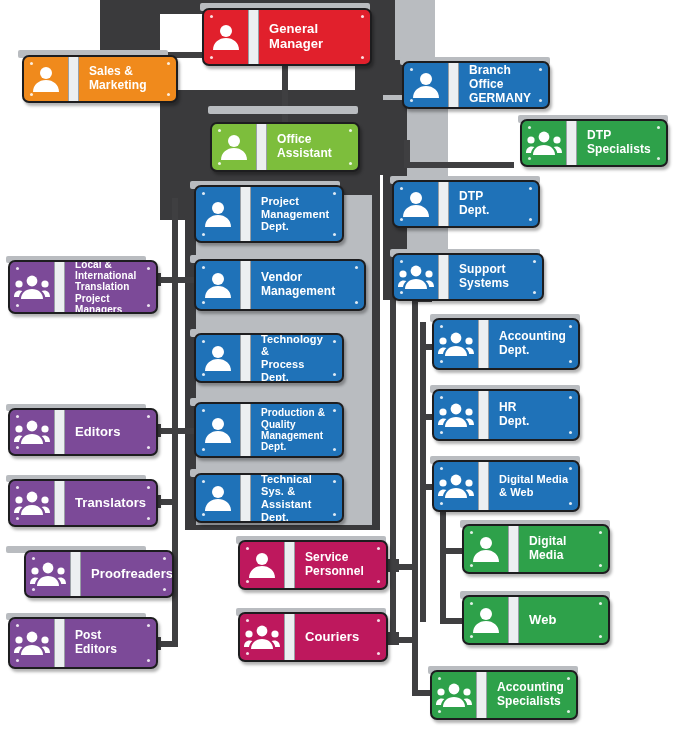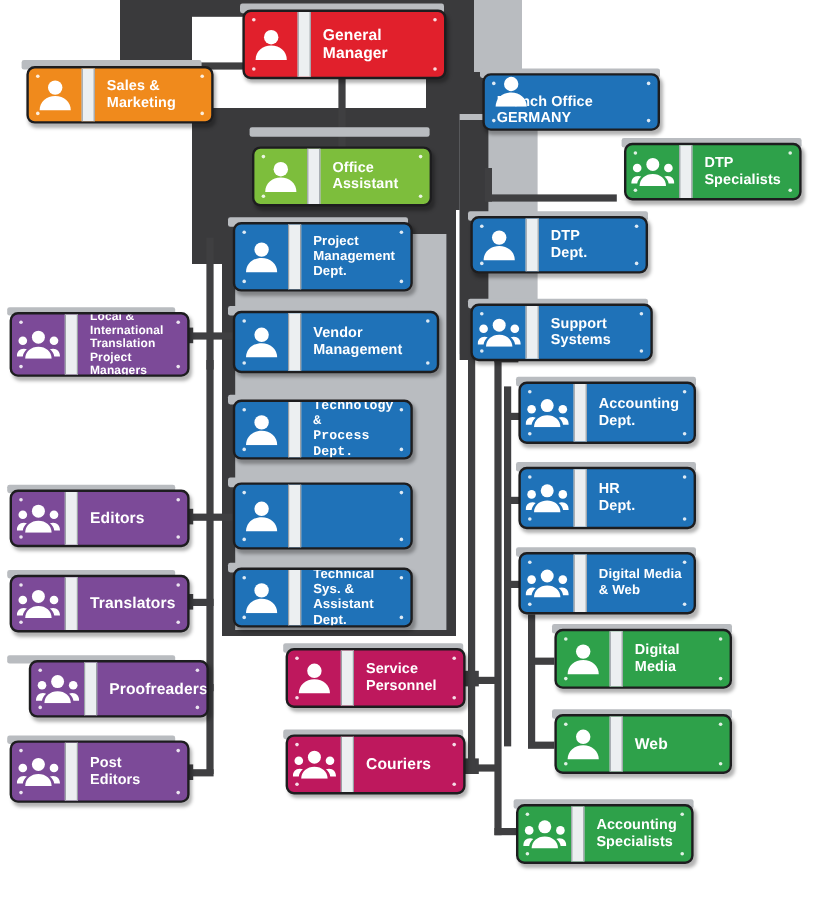--- a/index.html
+++ b/index.html
@@ -185,21 +185,21 @@
           <path d="M2 26c0-7.2 5.8-12 13-12s13 4.8 13 12z"></path>
         </svg>
     </span>
     <span class="divider"></span>
     <span class="lbl fs12">
       <span class="txt"><span>Office</span><br>
       <span>Assistant</span></span>
     </span>
   </div>
 
-  <div class="node c-blue" style="left:402px;top:61px;width:148px;height:48px;flex-direction:column;">
+  <div class="node c-blue" style="left:402px;top:61px;width:148px;height:48px;">
     <span class="rv tl"></span>
       <span class="rv bl"></span>
       <span class="rv tr"></span>
       <span class="rv br"></span>
     <span class="ico">
       <svg viewBox="0 0 30 26">
           <circle cx="15" cy="7" r="6"></circle>
           <path d="M2 26c0-7.2 5.8-12 13-12s13 4.8 13 12z"></path>
         </svg>
     </span>
@@ -302,21 +302,21 @@
           <path d="M2 26c0-7.2 5.8-12 13-12s13 4.8 13 12z"></path>
         </svg>
     </span>
     <span class="divider"></span>
     <span class="lbl fs12">
       <span class="txt"><span>Vendor</span><br>
       <span>Management</span></span>
     </span>
   </div>
 
-  <div class="node c-blue" style="left:194px;top:333px;width:150px;height:50px;font-family:Liberation Mono, monospace;">
+  <div class="node c-blue" style="left:194px;top:333px;width:150px;height:50px;">
     <span class="rv tl"></span>
       <span class="rv bl"></span>
       <span class="rv tr"></span>
       <span class="rv br"></span>
     <span class="ico">
       <svg viewBox="0 0 30 26">
           <circle cx="15" cy="7" r="6"></circle>
           <path d="M2 26c0-7.2 5.8-12 13-12s13 4.8 13 12z"></path>
         </svg>
     </span>
@@ -332,20 +332,25 @@
       <span class="rv bl"></span>
       <span class="rv tr"></span>
       <span class="rv br"></span>
     <span class="ico">
       <svg viewBox="0 0 30 26">
           <circle cx="15" cy="7" r="6"></circle>
           <path d="M2 26c0-7.2 5.8-12 13-12s13 4.8 13 12z"></path>
         </svg>
     </span>
     <span class="divider"></span>
+    <span class="lbl fs10">
+      <span class="txt"><span>Production &amp;</span><br>
+      <span>Quality</span><br>
+      <span>Management Dept.</span></span>
+    </span>
   </div>
 
   <div class="node c-blue" style="left:194px;top:473px;width:150px;height:50px;justify-content:space-between;">
     <span class="rv tl"></span>
       <span class="rv bl"></span>
       <span class="rv tr"></span>
       <span class="rv br"></span>
     <span class="ico">
       <svg viewBox="0 0 30 26">
           <circle cx="15" cy="7" r="6"></circle>

